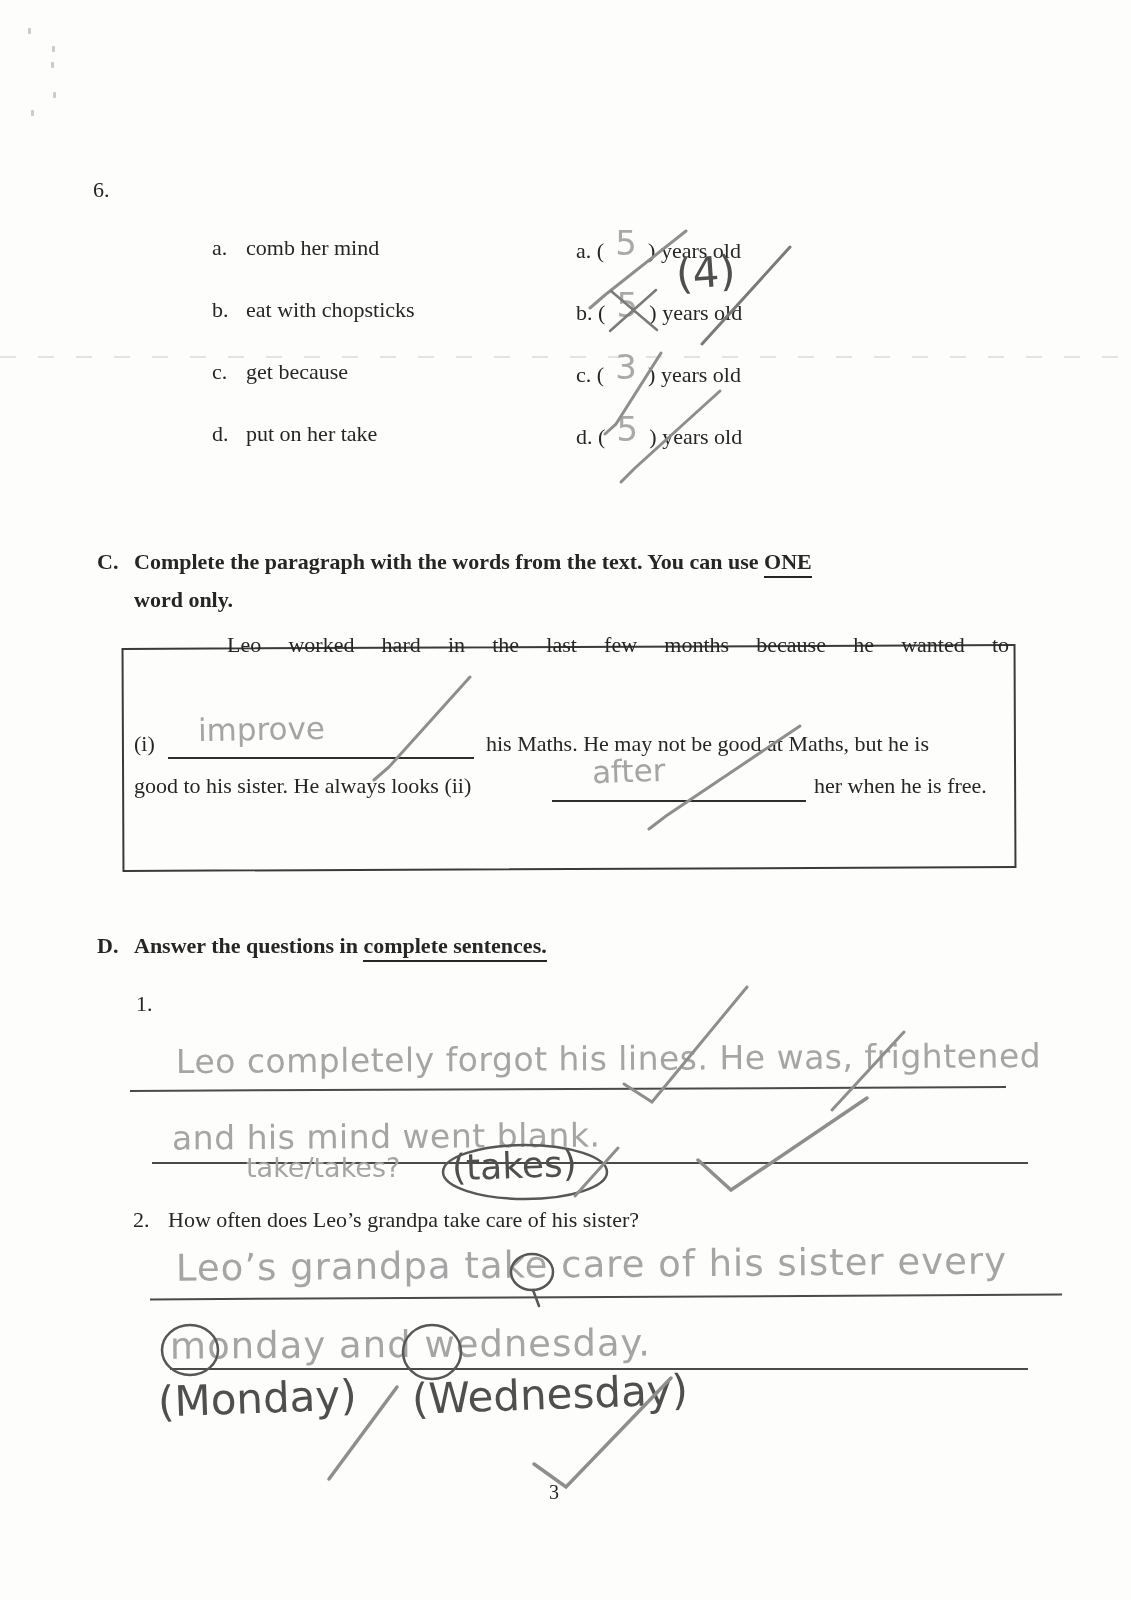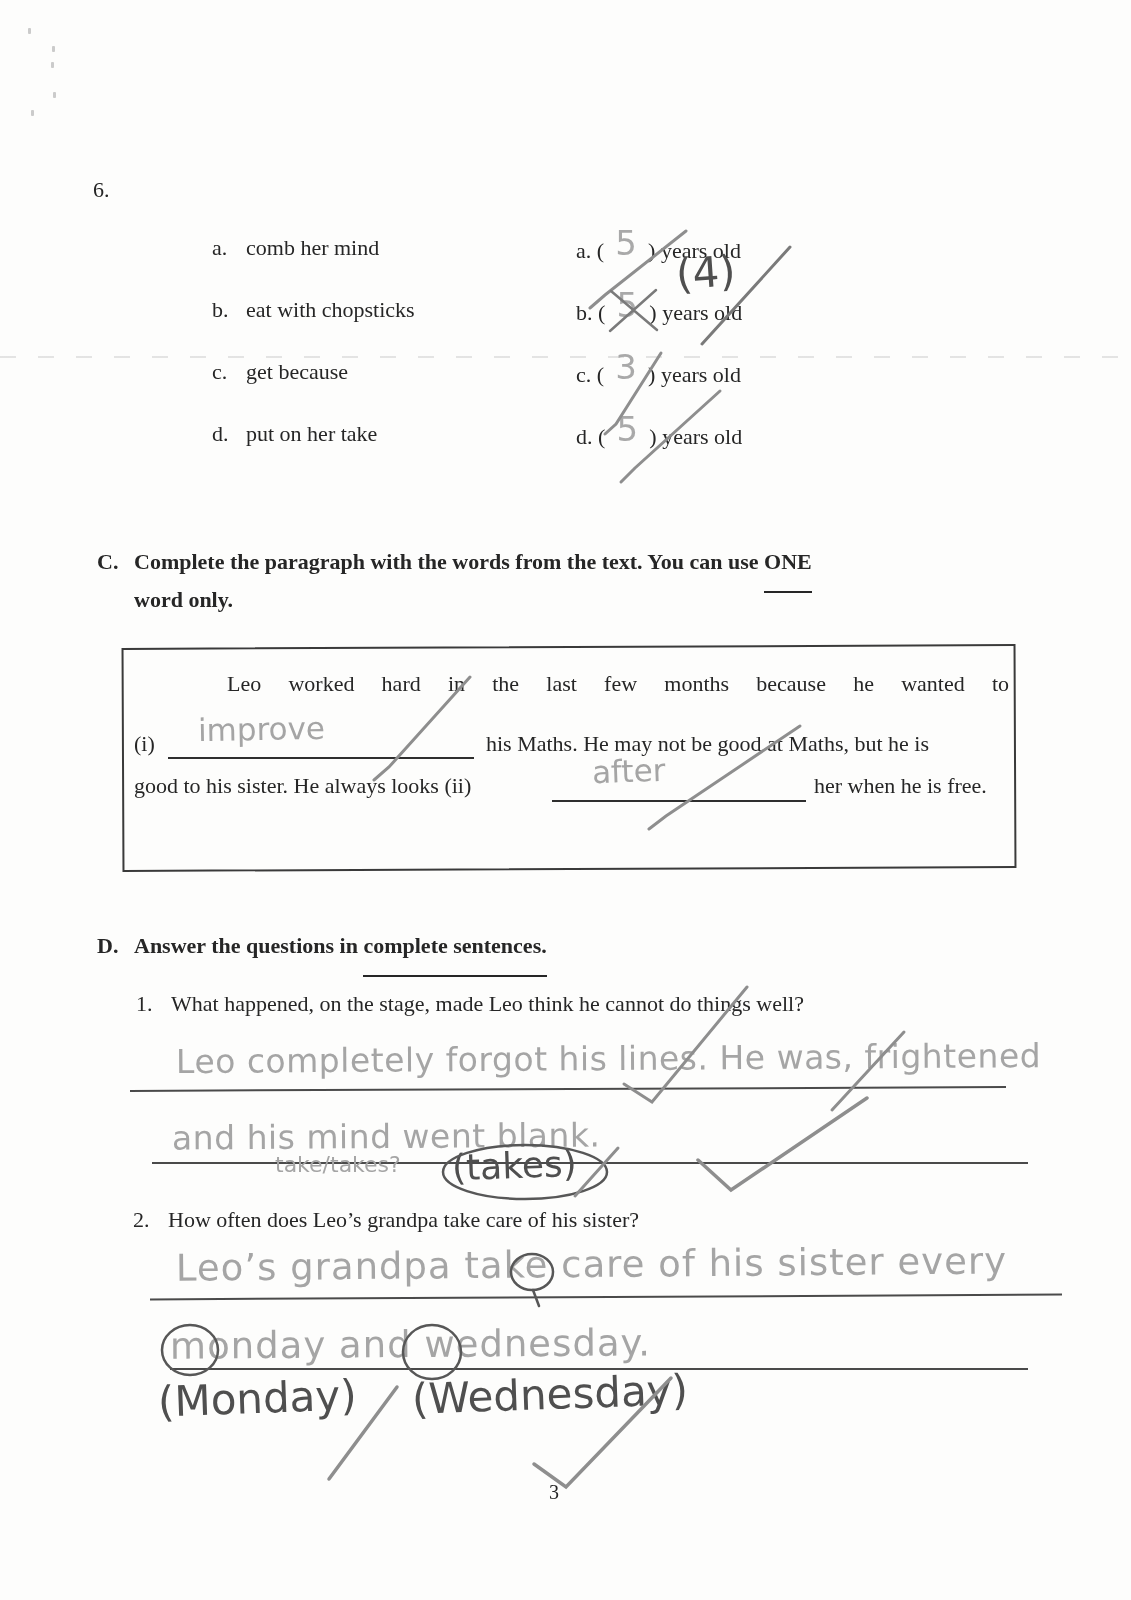--- a/index.html
+++ b/index.html
@@ -1,29 +1,29 @@
 <!DOCTYPE html>
 <html><head>
 <meta charset="utf-8">
 <style>
   html,body{margin:0;padding:0;background:#e9e9e9;}
   .sheet{position:relative;width:1131px;height:1600px;background:#fdfdfc;overflow:hidden;
          font-family:"Liberation Serif",serif;}
   .print{position:absolute;font-family:"Liberation Serif",serif;color:#262626;
          font-size:22px;white-space:pre;line-height:1.25;}
   .bold{font-weight:bold;}
-  .under{border-bottom:2px solid #262626;padding-bottom:17px;}
+  .under{border-bottom:2px solid #262626;padding-bottom:2px;}
   .hw{position:absolute;font-family:"DejaVu Sans",cursive;white-space:pre;line-height:1;}
   .pencil{color:#a5a5a5;}
   .pen{color:#4f4f4f;}
   .rule{position:absolute;height:0;border-top:2px solid #4a4a4a;}
   .blank{position:absolute;height:0;border-top:2px solid #2e2e2e;}
   .cbox{position:absolute;left:122px;top:646px;width:890px;height:220px;
         border:2px solid #3a3a3a;transform:rotate(-0.25deg);}
-  .justline{position:absolute;left:227px;top:671px;width:782px;text-align:justify;
+  .justline{position:absolute;left:227px;top:632px;width:782px;text-align:justify;
             text-align-last:justify;font-family:"Liberation Serif",serif;
             font-size:22px;color:#262626;}
   .numslot{display:inline-block;width:44px;height:24px;position:relative;}
   .numslot>span{position:absolute;left:50%;transform:translateX(-50%);top:-12px;
                 font-family:"DejaVu Sans",cursive;font-size:34px;color:#a9a9a9;}
   .speck{position:absolute;width:3px;height:6px;background:#999;opacity:.5;border-radius:1px;}
   .scanline{position:absolute;left:0;top:356px;width:1131px;height:2px;opacity:.55;
             background:repeating-linear-gradient(90deg,#cfcfcf 0 16px,transparent 16px 38px);}
   svg.marks{position:absolute;left:0;top:0;pointer-events:none;}
 </style>
@@ -73,29 +73,28 @@
 
   <div class="print" style="left:134px;top:772px">good to his sister. He always looks (ii)</div>
   <div class="blank" style="left:552px;top:800px;width:254px"></div>
   <div class="hw pencil" style="left:592px;top:756px;font-size:31px;transform:rotate(-2deg)">after</div>
   <div class="print" style="left:814px;top:772px">her when he is free.</div>
 
   <div class="print bold" style="left:97px;top:932px">D.</div>
   <div class="print bold" style="left:134px;top:932px"><span>Answer the questions in </span><span class="under">complete sentences.</span></div>
 
   <div class="print" style="left:136px;top:990px">1.</div>
-  <div class="print" style="left:171px;top:990px">What happened, on the stage, made Leo think he cannot do things well?</div>
 
   <div class="hw pencil" style="left:176px;top:1042px;font-size:33px;letter-spacing:.5px;transform:rotate(-.4deg)">Leo completely forgot his lines. He was, frightened</div>
   <div class="rule" style="left:130px;top:1088px;width:876px;transform:rotate(-.25deg)"></div>
 
   <div class="hw pencil" style="left:172px;top:1120px;font-size:33px;letter-spacing:.5px;transform:rotate(-.4deg)">and his mind went blank.</div>
   <div class="rule" style="left:152px;top:1162px;width:876px"></div>
 
-  <div class="hw pencil" style="left:275px;top:1154px;font-size:22px">take/takes?</div>
+  <div class="hw pencil" style="left:246px;top:1154px;font-size:27px">take/takes?</div>
   <div class="hw pen" style="left:452px;top:1148px;font-size:36px;transform:rotate(-2deg)">(takes)</div>
 
   <div class="print" style="left:133px;top:1206px">2.</div>
   <div class="print" style="left:168px;top:1206px">How often does Leo’s grandpa take care of his sister?</div>
 
   <div class="hw pencil" style="left:176px;top:1246px;font-size:37px;letter-spacing:1px;transform:rotate(-.5deg)">Leo’s grandpa take care of his sister every</div>
   <div class="rule" style="left:150px;top:1296px;width:912px;transform:rotate(-.3deg)"></div>
 
   <div class="hw pencil" style="left:170px;top:1326px;font-size:37px;letter-spacing:1px;transform:rotate(-.4deg)">monday and wednesday.</div>
   <div class="rule" style="left:170px;top:1368px;width:858px"></div>

